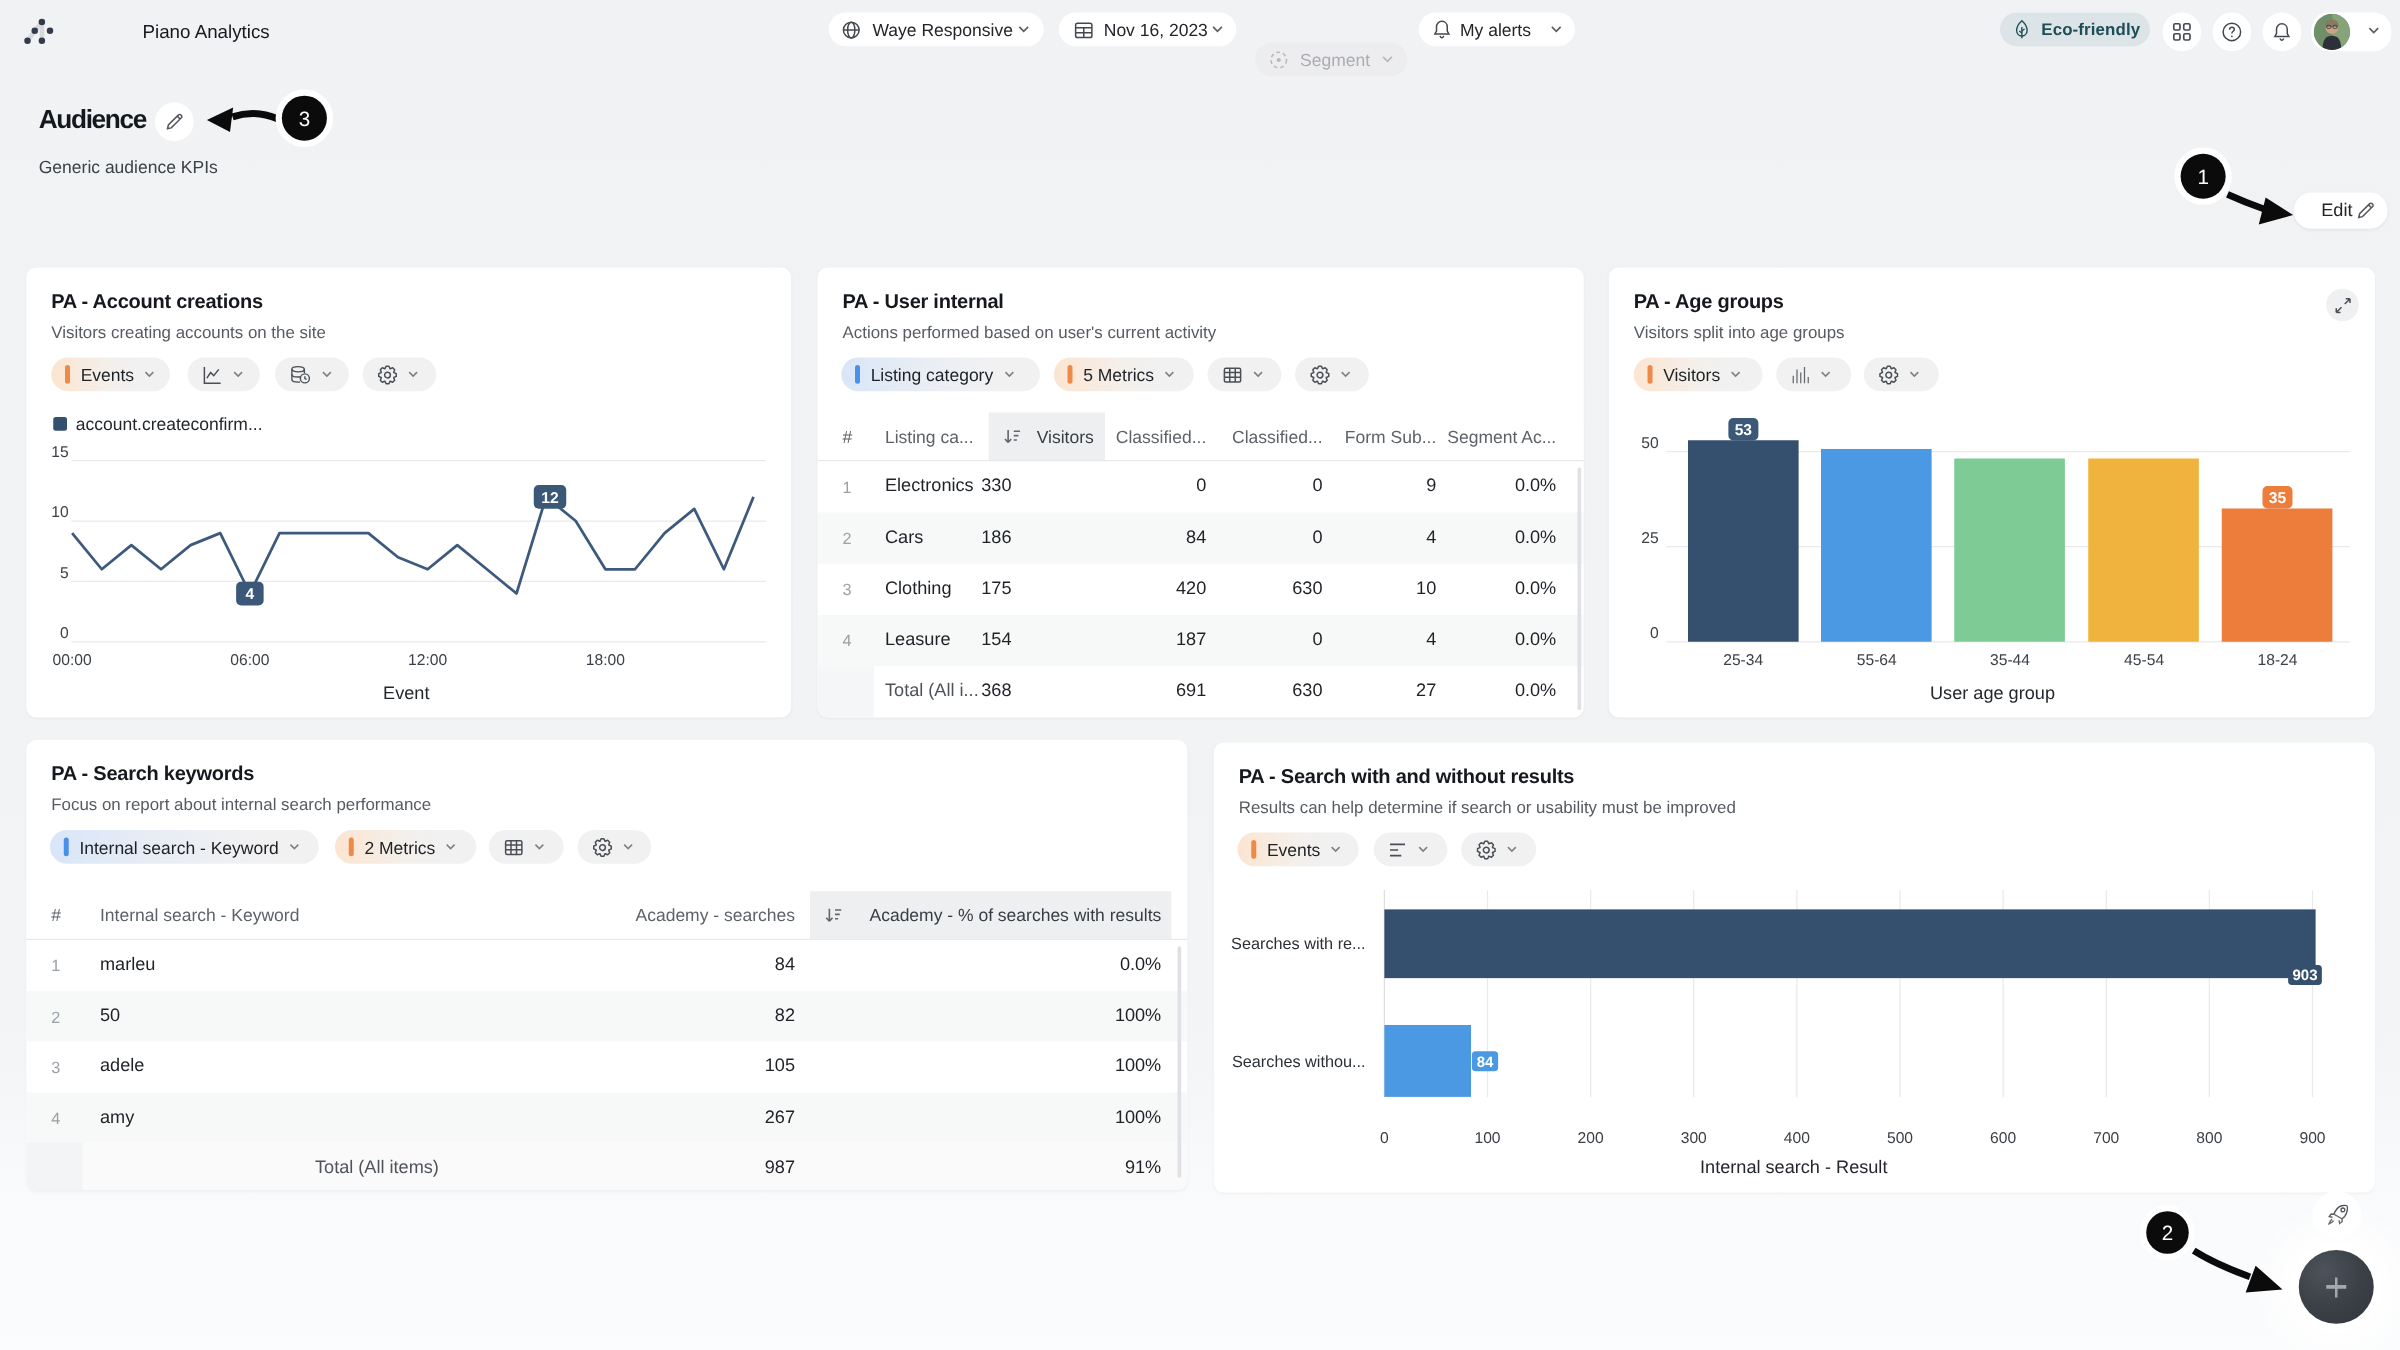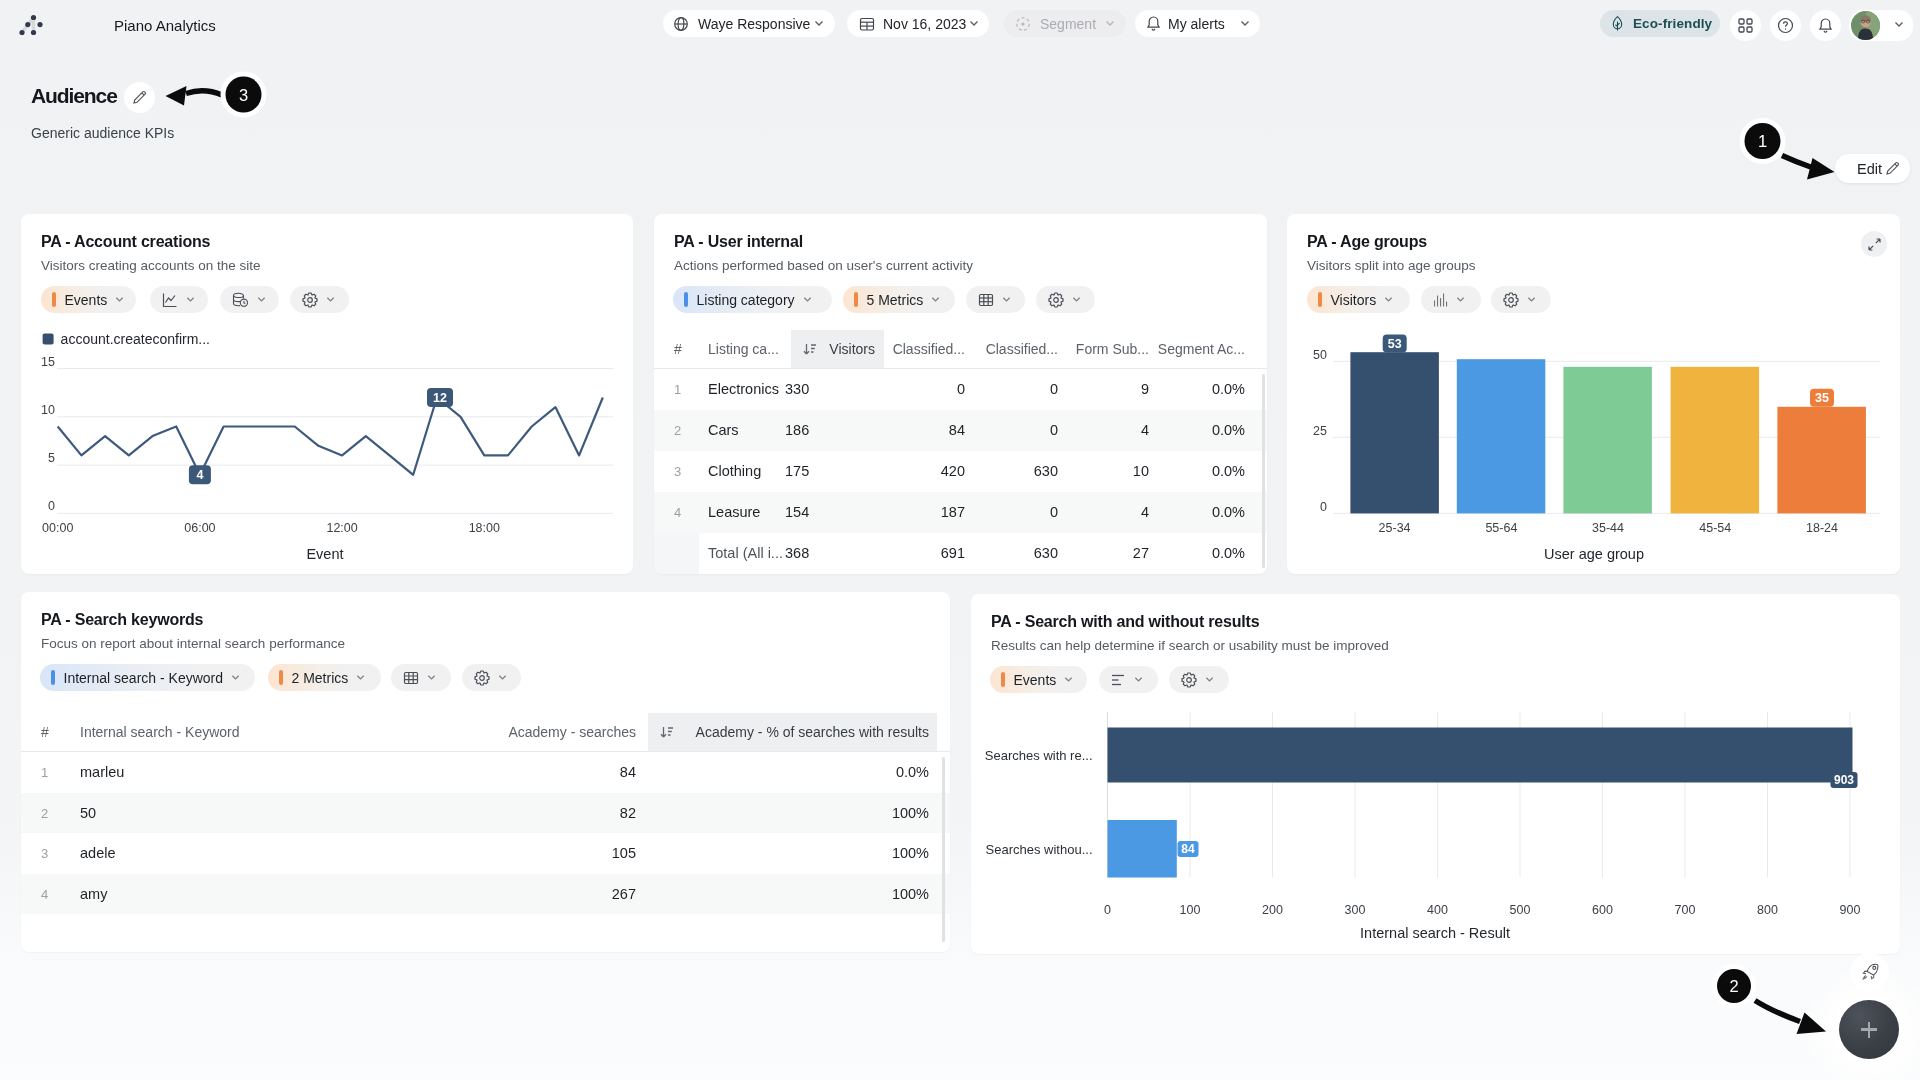--- a/index.html
+++ b/index.html
@@ -68,21 +68,21 @@
     <rect x="1.5" y="2.5" width="13" height="11.5" rx="1.5"></rect>
     <line x1="1.5" y1="6.2" x2="14.5" y2="6.2"></line>
       <line x1="8" y1="6.2" x2="8" y2="14"></line>
     <line x1="1.5" y1="10.1" x2="14.5" y2="10.1"></line>
   </svg>
   <span style="margin-left:36px;">Nov 16, 2023</span>
   <svg class="abs" style="right:10px; top:10px;" width="10" height="7" viewBox="0 0 10 7" fill="none" stroke="#5b6066" stroke-width="1.4">
       <path d="M1.5 1.5 L5 5 L8.5 1.5"></path>
     </svg>
 </div>
-<div class="hpill" style="left:1004px; width:122px; background:#ededef; color:#a9adb3;">
+<div class="hpill" style="left:1004px; width:122px; background:#ededef; color:#a9adb3;margin-top:24px;">
   <svg class="abs" style="left:11px; top:6px;" width="16" height="16" viewBox="0 0 16 16" fill="none" stroke="#b4b8bd" stroke-width="1.2">
     <circle cx="8" cy="8" r="6.2" stroke-dasharray="3 2.4"></circle>
       <circle cx="8" cy="8" r="1.6" fill="#b4b8bd" stroke="none"></circle>
   </svg>
   <span style="margin-left:36px;">Segment</span>
   <svg class="abs" style="right:11px; top:10px;" width="10" height="7" viewBox="0 0 10 7" fill="none" stroke="#b4b8bd" stroke-width="1.4">
       <path d="M1.5 1.5 L5 5 L8.5 1.5"></path>
     </svg>
 </div>
 <div class="hpill" style="left:1135px; width:125px;">
@@ -468,20 +468,26 @@
       <span class="c1">adele</span>
       <span class="n1">105</span>
       <span class="n2">100%</span>
     </div>
   <div class="t4row" style="top:281.5px; background:#f7f8f8;">
       <span class="c0">4</span>
       <span class="c1">amy</span>
       <span class="n1">267</span>
       <span class="n2">100%</span>
     </div>
+  <div class="t4row" style="top:322px; height:38px; background:#fafafb;">
+    <span class="abs" style="left:0; top:0; width:45px; height:38px; background:#f3f4f5;"></span>
+    <span class="abs" style="left:231px; top:12px; color:#4e535a;">Total (All items)</span>
+    <span class="n1">987</span>
+      <span class="n2">91%</span>
+  </div>
   <div class="abs" style="left:921px; top:165px; width:3px; height:185px; border-radius:2px; background:#dfe1e4;"></div>
 </div>
 <div class="card" id="card5" style="left:971px; top:594px; width:929px; height:360px;">
   <div class="ctitle">PA - Search with and without results</div>
   <div class="csub">Results can help determine if search or usability must be improved</div>
   <div class="pill orange" style="left:19px; top:72px; width:97px;">
     <span class="bar" style="background:#ee8a45;"></span>
       <span>Events</span>
     <svg class="chev" viewBox="0 0 10 7" fill="none" stroke="#7b8087" stroke-width="1.4">
         <path d="M1.5 1.5 L5 5 L8.5 1.5"></path>

